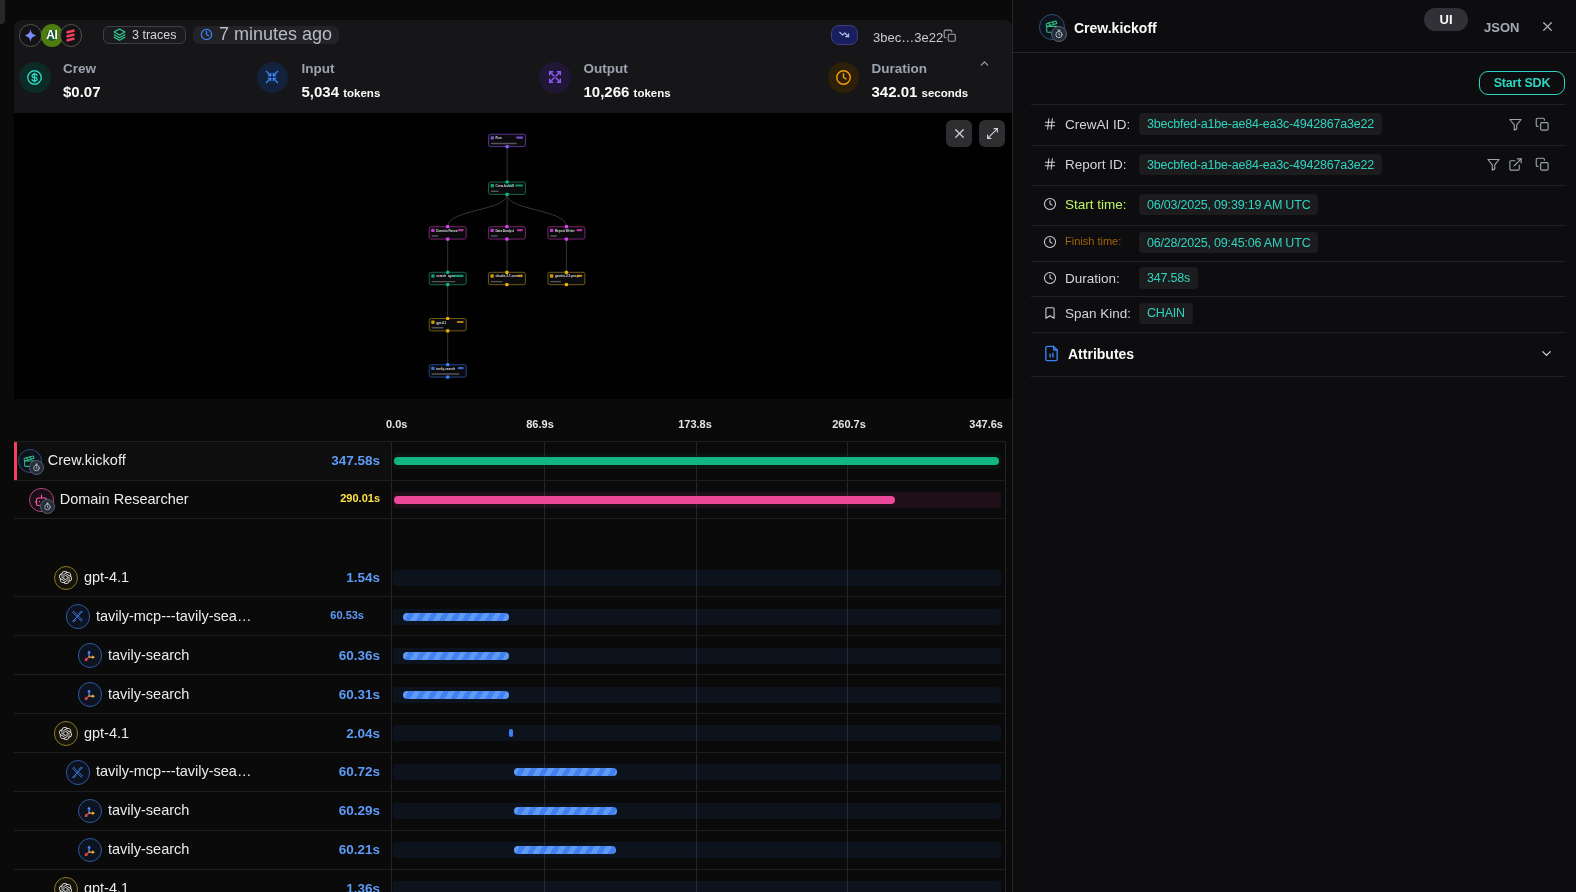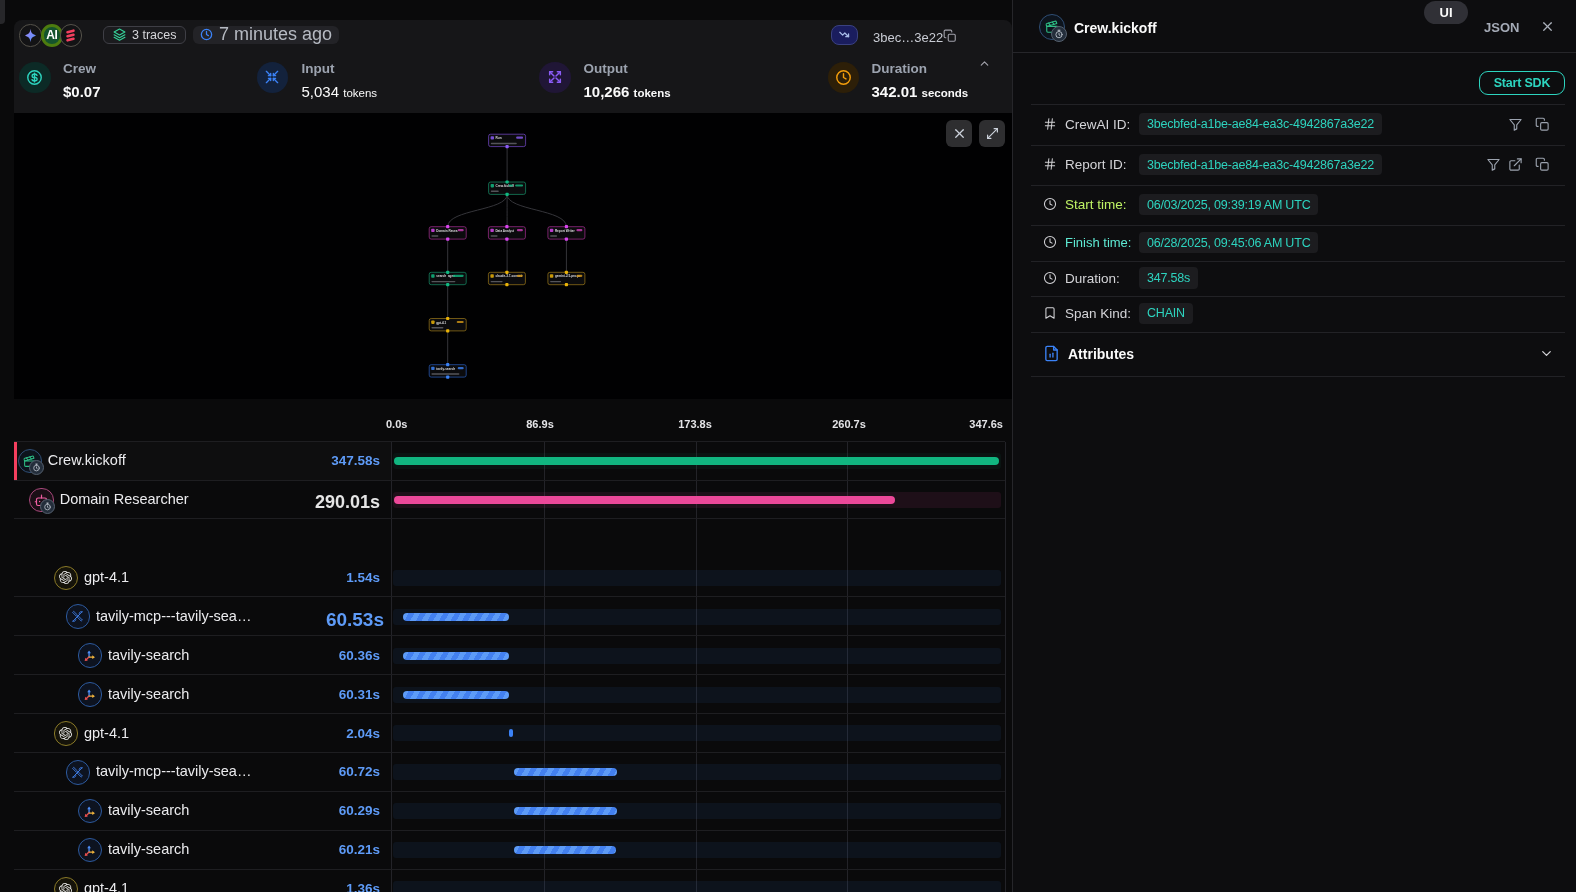--- a/index.html
+++ b/index.html
@@ -16,21 +16,21 @@
         <svg width="15" height="15" viewBox="0 0 24 24" fill="none" style="">
           <defs>
             <linearGradient id="spg" x1="0" y1="0" x2="1" y2="1">
               <stop offset="0" stop-color="#a78bfa"></stop>
               <stop offset="1" stop-color="#4f8df9"></stop>
             </linearGradient>
           </defs>
           <path d="M12 1.2C12.8 7.6 14.4 9.2 20.8 12 14.4 14.8 12.8 16.4 12 22.8 11.2 16.4 9.6 14.8 3.2 12 9.6 9.2 11.2 7.6 12 1.2Z" fill="url(#spg)"></path>
         </svg>
       </div>
-<div class="abs flex" style="left:26.5px;top:4px;width:22.5px;height:22.5px;border-radius:50%;background:#14532d;border:3px solid #4d7c0f;justify-content:center;z-index:2;position:absolute;">
+<div class="abs flex" style="left:26.5px;top:4px;width:22.5px;height:22.5px;border-radius:50%;background:#14532d;border:6px solid #4d7c0f;justify-content:center;z-index:2;position:absolute;">
         <span style="color:#fff;font-size:12px;font-weight:bold;letter-spacing:-.6px;">AI</span>
       </div>
 <div class="abs flex" style="left:45.5px;top:4px;width:22.5px;height:22.5px;border-radius:50%;background:#131315;border:1px solid #55524a;justify-content:center;z-index:3;position:absolute;">
         <svg width="15" height="15" viewBox="0 0 24 24" fill="none" style="">
           <rect x="5" y="3.4" width="14" height="4.2" rx="2.1" fill="#f43f5e" transform="rotate(-14 12 5.5)"></rect>
           <rect x="5" y="9.9" width="14" height="4.2" rx="2.1" fill="#f43f5e" transform="rotate(-14 12 12)"></rect>
           <rect x="5" y="16.4" width="14" height="4.2" rx="2.1" fill="#f43f5e" transform="rotate(-14 12 18.5)"></rect>
         </svg>
       </div>
 <div class="abs flex" style="left:89px;top:5.5px;height:18.5px;padding:0 9px;gap:6px;background:#1b1b1e;border:1px solid #3f3f46;border-radius:6px;">
@@ -77,21 +77,21 @@
           <path d="M10 6.6V10H6.6" stroke="#3b82f6" stroke-width="2" stroke-linecap="round" stroke-linejoin="round"></path>
           <path d="M20.5 3.5 14 10" stroke="#3b82f6" stroke-width="2" stroke-linecap="round" stroke-linejoin="round"></path>
           <path d="M14 6.6V10h3.4" stroke="#3b82f6" stroke-width="2" stroke-linecap="round" stroke-linejoin="round"></path>
           <path d="M3.5 20.5 10 14" stroke="#3b82f6" stroke-width="2" stroke-linecap="round" stroke-linejoin="round"></path>
           <path d="M6.6 14H10v3.4" stroke="#3b82f6" stroke-width="2" stroke-linecap="round" stroke-linejoin="round"></path>
           <path d="M20.5 20.5 14 14" stroke="#3b82f6" stroke-width="2" stroke-linecap="round" stroke-linejoin="round"></path>
           <path d="M17.4 14H14v3.4" stroke="#3b82f6" stroke-width="2" stroke-linecap="round" stroke-linejoin="round"></path>
         </svg>
       </div>
 <span class="abs" style="left:287.5px;top:40.5px;color:#9ca3af;font-size:13.5px;font-weight:bold;">Input</span>
-<span class="abs" style="left:287.5px;top:62.5px;color:#fafafa;font-size:15px;font-weight:normal;">5,034 <span style="font-size:11.5px;">tokens</span></span>
+<span class="abs" style="left:287.5px;top:62.5px;color:#fafafa;font-size:15px;font-weight:bold;">5,034 <span style="font-size:11.5px;">tokens</span></span>
 <div class="abs flex" style="left:525px;top:41.5px;width:31.5px;height:31.5px;border-radius:50%;background:#201636;justify-content:center;">
         <svg width="16" height="16" viewBox="0 0 24 24" fill="none" style="">
           <path d="M10.5 10.5 4 4" stroke="#8b5cf6" stroke-width="2.2" stroke-linecap="round" stroke-linejoin="round"></path>
           <path d="M4 8.5V4h4.5" stroke="#8b5cf6" stroke-width="2.2" stroke-linecap="round" stroke-linejoin="round"></path>
           <path d="M13.5 10.5 20 4" stroke="#8b5cf6" stroke-width="2.2" stroke-linecap="round" stroke-linejoin="round"></path>
           <path d="M15.5 4H20v4.5" stroke="#8b5cf6" stroke-width="2.2" stroke-linecap="round" stroke-linejoin="round"></path>
           <path d="M10.5 13.5 4 20" stroke="#8b5cf6" stroke-width="2.2" stroke-linecap="round" stroke-linejoin="round"></path>
           <path d="M4 15.5V20h4.5" stroke="#8b5cf6" stroke-width="2.2" stroke-linecap="round" stroke-linejoin="round"></path>
           <path d="M13.5 13.5 20 20" stroke="#8b5cf6" stroke-width="2.2" stroke-linecap="round" stroke-linejoin="round"></path>
           <path d="M20 15.5V20h-4.5" stroke="#8b5cf6" stroke-width="2.2" stroke-linecap="round" stroke-linejoin="round"></path>
@@ -261,21 +261,21 @@
             <svg width="9" height="9" viewBox="0 0 24 24" fill="none" style="">
               <circle cx="12" cy="13.5" r="7.5" stroke="#c3cad3" stroke-width="2" stroke-linecap="round" stroke-linejoin="round"></circle>
               <path d="M12 10.5v3.5l2.4 1.6" stroke="#c3cad3" stroke-width="2" stroke-linecap="round" stroke-linejoin="round"></path>
               <path d="M9.5 3h5" stroke="#c3cad3" stroke-width="2" stroke-linecap="round" stroke-linejoin="round"></path>
               <path d="M12 3v3" stroke="#c3cad3" stroke-width="2" stroke-linecap="round" stroke-linejoin="round"></path>
             </svg>
           </div>
         </div>
       </div>
 <span class="abs" style="left:45.7px;top:10.5px;color:#ebebee;font-size:14.5px;">Domain Researcher</span>
-<span class="abs" style="left:200px;top:11.5px;width:166px;text-align:right;color:#e5e5e5;font-size:18px;font-weight:bold;">290.01s</span>
+<span class="abs" style="left:200px;top:11.5px;width:166px;text-align:right;color:#fde047;font-size:11px;font-weight:bold;">290.01s</span>
 <div class="abs" style="left:379.4px;top:11.45px;width:607.4px;height:16px;border-radius:3px;background:rgba(236,72,153,0.09);"></div>
 <div class="abs" style="left:379.8px;top:15.45px;width:501.2px;height:8px;border-radius:4px;background:#ec4899;"></div>
 <div class="abs" style="left:0;bottom:0;width:990.5px;height:1px;background:#1e1e21;"></div>
 </div>
 <div class="abs" style="left:0;top:558.4px;width:998px;height:38.9px;">
 <div class="abs" style="left:39.6px;top:7.199999999999999px;">
         <div class="abs" style="width:24.5px;height:24.5px;">
           <div class="abs flex" style="left:0;top:0;width:24.5px;height:24.5px;border-radius:50%;background:#15130a;border:1px solid #8a7a28;justify-content:center;">
             <svg width="13" height="13" viewBox="0 0 24 24" fill="none" style="">
               <path d="M22.2819 9.8211a5.9847 5.9847 0 0 0-.5157-4.9108 6.0462 6.0462 0 0 0-6.5098-2.9A6.0651 6.0651 0 0 0 4.9807 4.1818a5.9847 5.9847 0 0 0-3.9977 2.9 6.0462 6.0462 0 0 0 .7427 7.0966 5.98 5.98 0 0 0 .511 4.9107 6.051 6.051 0 0 0 6.5146 2.9001A5.9847 5.9847 0 0 0 13.2599 24a6.0557 6.0557 0 0 0 5.7718-4.2058 5.9894 5.9894 0 0 0 3.9977-2.9001 6.0557 6.0557 0 0 0-.7475-7.0729zm-9.022 12.6081a4.4755 4.4755 0 0 1-2.8764-1.0408l.1419-.0804 4.7783-2.7582a.7948.7948 0 0 0 .3927-.6813v-6.7369l2.02 1.1686a.071.071 0 0 1 .038.0615v5.5826a4.504 4.504 0 0 1-4.4945 4.4849zm-9.6607-4.1254a4.4708 4.4708 0 0 1-.5346-3.0137l.142.0852 4.783 2.7582a.7712.7712 0 0 0 .7806 0l5.8428-3.3685v2.3324a.0804.0804 0 0 1-.0332.0615L9.74 19.9502a4.4992 4.4992 0 0 1-6.1408-1.6464zM2.3408 7.8956a4.485 4.485 0 0 1 2.3655-1.9728V11.6a.7664.7664 0 0 0 .3879.6765l5.8144 3.3543-2.0201 1.1685a.0757.0757 0 0 1-.071 0l-4.8303-2.7865A4.504 4.504 0 0 1 2.3408 7.8956zm16.5963 3.8558L13.1038 8.364 15.1192 7.2a.0757.0757 0 0 1 .071 0l4.8303 2.7913a4.4944 4.4944 0 0 1-.6765 8.1042v-5.6772a.79.79 0 0 0-.407-.667zm2.0107-3.0231l-.142-.0852-4.7735-2.7818a.7759.7759 0 0 0-.7854 0L9.409 9.2297V6.8974a.0662.0662 0 0 1 .0284-.0615l4.8303-2.7866a4.4992 4.4992 0 0 1 6.6802 4.66zM8.3065 12.8631l-2.02-1.1638a.0804.0804 0 0 1-.038-.0567V6.0742a4.4992 4.4992 0 0 1 7.3757-3.4537l-.142.0805L8.704 5.459a.7948.7948 0 0 0-.3927.6813zm1.0976-2.3654l2.602-1.4998 2.6069 1.4998v2.9994l-2.5974 1.4997-2.6067-1.4997Z" fill="#e8e8e8"></path>
@@ -295,21 +295,21 @@
             <svg width="13" height="13" viewBox="0 0 24 24" fill="none" style="">
               <path d="M4.5 3 3 4.5l7 7 1.5-1.5Z" stroke="#4285f4" stroke-width="1.5" stroke-linecap="round" stroke-linejoin="round"></path>
               <path d="m11.5 13 7.5 7.5 2-2L13.5 11" stroke="#4285f4" stroke-width="1.5" stroke-linecap="round" stroke-linejoin="round"></path>
               <path d="M20.8 3.2a4 4 0 0 0-5.3 5.3l-12 12" stroke="#4285f4" stroke-width="1.5" stroke-linecap="round" stroke-linejoin="round"></path>
               <path d="M3.2 20.8a4 4 0 0 0 5.3-5.3l12-12" stroke="#4285f4" stroke-width="1.5" stroke-linecap="round" stroke-linejoin="round"></path>
             </svg>
           </div>
         </div>
       </div>
 <span class="abs" style="left:81.9px;top:10.5px;color:#ebebee;font-size:14.5px;">tavily-mcp---tavily-sea…</span>
-<span class="abs" style="left:204px;top:11.5px;width:166px;text-align:right;color:#5e9bf7;font-size:19px;font-weight:bold;">60.53s</span>
+<span class="abs" style="left:184px;top:11.5px;width:166px;text-align:right;color:#5e9bf7;font-size:11px;font-weight:bold;">60.53s</span>
 <div class="abs" style="left:379.4px;top:11.45px;width:607.4px;height:16px;border-radius:3px;background:rgba(59,130,246,0.075);"></div>
 <div class="abs" style="left:389.2px;top:15.45px;width:106.0px;height:8px;border-radius:4px;background:repeating-linear-gradient(120deg,#5d9bf7 0 5px,#4380ef 5px 10px);"></div>
 <div class="abs" style="left:0;bottom:0;width:990.5px;height:1px;background:#1e1e21;"></div>
 </div>
 <div class="abs" style="left:0;top:636.2px;width:998px;height:38.9px;">
 <div class="abs" style="left:63.7px;top:7.199999999999999px;">
         <div class="abs" style="width:24.5px;height:24.5px;">
           <div class="abs flex" style="left:0;top:0;width:24.5px;height:24.5px;border-radius:50%;background:#0d1320;border:1px solid #2d5a9e;justify-content:center;">
             <svg width="15" height="15" viewBox="0 0 24 24" fill="none" style="">
               <path d="M11.3 14V6.8" stroke="#4e8ef7" stroke-width="2.1" stroke-linecap="round"></path>
@@ -456,21 +456,21 @@
   <div class="abs flex" style="left:12px;top:12px;width:16px;height:16px;border-radius:50%;background:#242e3b;border:1px solid #55606e;justify-content:center;">
           <svg width="10" height="10" viewBox="0 0 24 24" fill="none" style="">
             <circle cx="12" cy="13.5" r="7.5" stroke="#c3cad3" stroke-width="2" stroke-linecap="round" stroke-linejoin="round"></circle>
             <path d="M12 10.5v3.5l2.4 1.6" stroke="#c3cad3" stroke-width="2" stroke-linecap="round" stroke-linejoin="round"></path>
             <path d="M9.5 3h5" stroke="#c3cad3" stroke-width="2" stroke-linecap="round" stroke-linejoin="round"></path>
             <path d="M12 3v3" stroke="#c3cad3" stroke-width="2" stroke-linecap="round" stroke-linejoin="round"></path>
           </svg>
         </div>
 </div>
 <span class="abs" style="left:61px;top:19.5px;color:#fafafa;font-size:14px;font-weight:bold;">Crew.kickoff</span>
-<div class="abs flex" style="left:411px;top:1px;width:44px;height:23px;background:#303036;border-radius:12px;justify-content:center;">
+<div class="abs flex" style="left:411px;top:8px;width:44px;height:23px;background:#303036;border-radius:12px;justify-content:center;">
         <span style="color:#fafafa;font-size:13px;font-weight:bold;">UI</span>
       </div>
 <span class="abs" style="left:471px;top:19.5px;color:#a4aab6;font-size:13px;font-weight:bold;">JSON</span>
 <div class="abs" style="left:527px;top:19px;"><svg width="15" height="15" viewBox="0 0 24 24" fill="none" style="">
           <path d="M18 6 6 18" stroke="#aab0ba" stroke-width="2.1" stroke-linecap="round" stroke-linejoin="round"></path>
           <path d="m6 6 12 12" stroke="#aab0ba" stroke-width="2.1" stroke-linecap="round" stroke-linejoin="round"></path>
         </svg></div>
 </div>
 <div class="abs flex" style="right:11px;top:70.5px;width:86px;height:24px;border:1.4px solid #2dd4bf;border-radius:9px;justify-content:center;white-space:nowrap;">
       <span style="color:#2dd4bf;font-size:12.5px;font-weight:bold;letter-spacing:-.2px;">Start SDK</span>
@@ -521,21 +521,21 @@
         <path d="M12 6.5V12l3.5 2" stroke="#d4d4d8" stroke-width="1.8" stroke-linecap="round" stroke-linejoin="round"></path>
       </svg></div>
 <span class="abs" style="left:52px;top:197.2px;color:#bef264;font-size:13.5px;">Start time:</span>
 <div class="abs flex" style="left:126px;top:193.89999999999998px;height:21.5px;padding:0 8px;background:#1c1c1f;border-radius:4px;">
       <span style="color:#2dd4bf;font-size:12.5px;letter-spacing:-.2px;">06/03/2025, 09:39:19 AM UTC</span>
     </div>
 <div class="abs" style="left:30px;top:235.2px;"><svg width="14" height="14" viewBox="0 0 24 24" fill="none" style="">
         <circle cx="12" cy="12" r="9.5" stroke="#d4d4d8" stroke-width="1.8" stroke-linecap="round" stroke-linejoin="round"></circle>
         <path d="M12 6.5V12l3.5 2" stroke="#d4d4d8" stroke-width="1.8" stroke-linecap="round" stroke-linejoin="round"></path>
       </svg></div>
-<span class="abs" style="left:52px;top:235.2px;color:#5eead4;font-size:13px;">Finish time:</span>
+<span class="abs" style="left:52px;top:235.2px;color:#a16207;font-size:11px;">Finish time:</span>
 <div class="abs flex" style="left:126px;top:231.89999999999998px;height:21.5px;padding:0 8px;background:#1c1c1f;border-radius:4px;">
       <span style="color:#2dd4bf;font-size:12.5px;letter-spacing:-.2px;">06/28/2025, 09:45:06 AM UTC</span>
     </div>
 <div class="abs" style="left:30px;top:270.7px;"><svg width="14" height="14" viewBox="0 0 24 24" fill="none" style="">
         <circle cx="12" cy="12" r="9.5" stroke="#d4d4d8" stroke-width="1.8" stroke-linecap="round" stroke-linejoin="round"></circle>
         <path d="M12 6.5V12l3.5 2" stroke="#d4d4d8" stroke-width="1.8" stroke-linecap="round" stroke-linejoin="round"></path>
       </svg></div>
 <span class="abs" style="left:52px;top:270.7px;color:#d4d4d8;font-size:13.5px;">Duration:</span>
 <div class="abs flex" style="left:126px;top:267.4px;height:21.5px;padding:0 8px;background:#1c1c1f;border-radius:4px;">
       <span style="color:#2dd4bf;font-size:12.5px;letter-spacing:-.2px;">347.58s</span>

